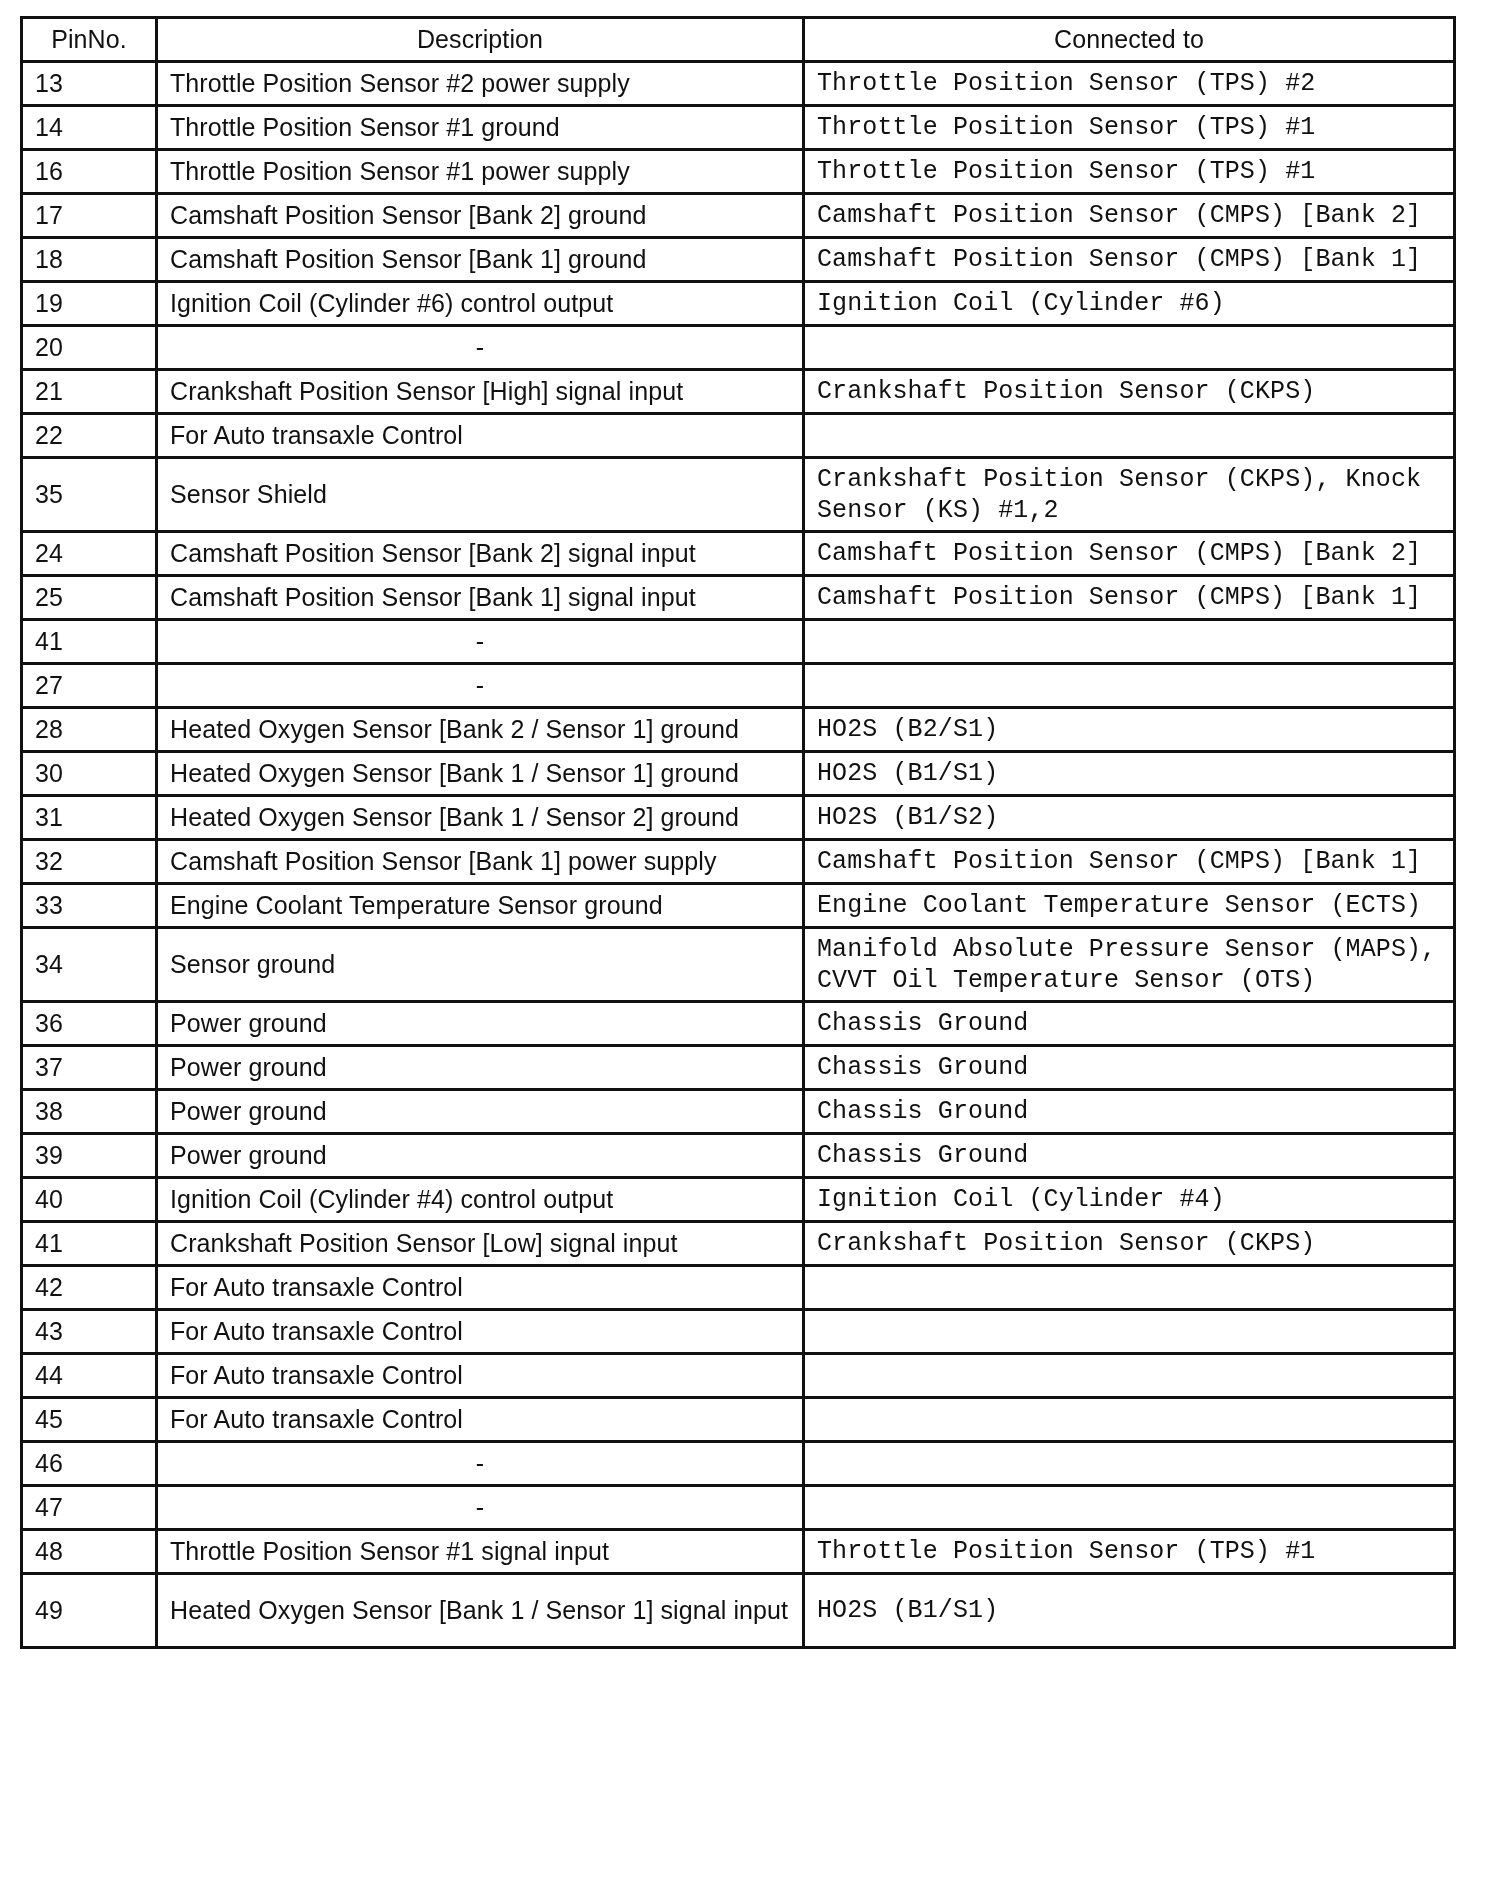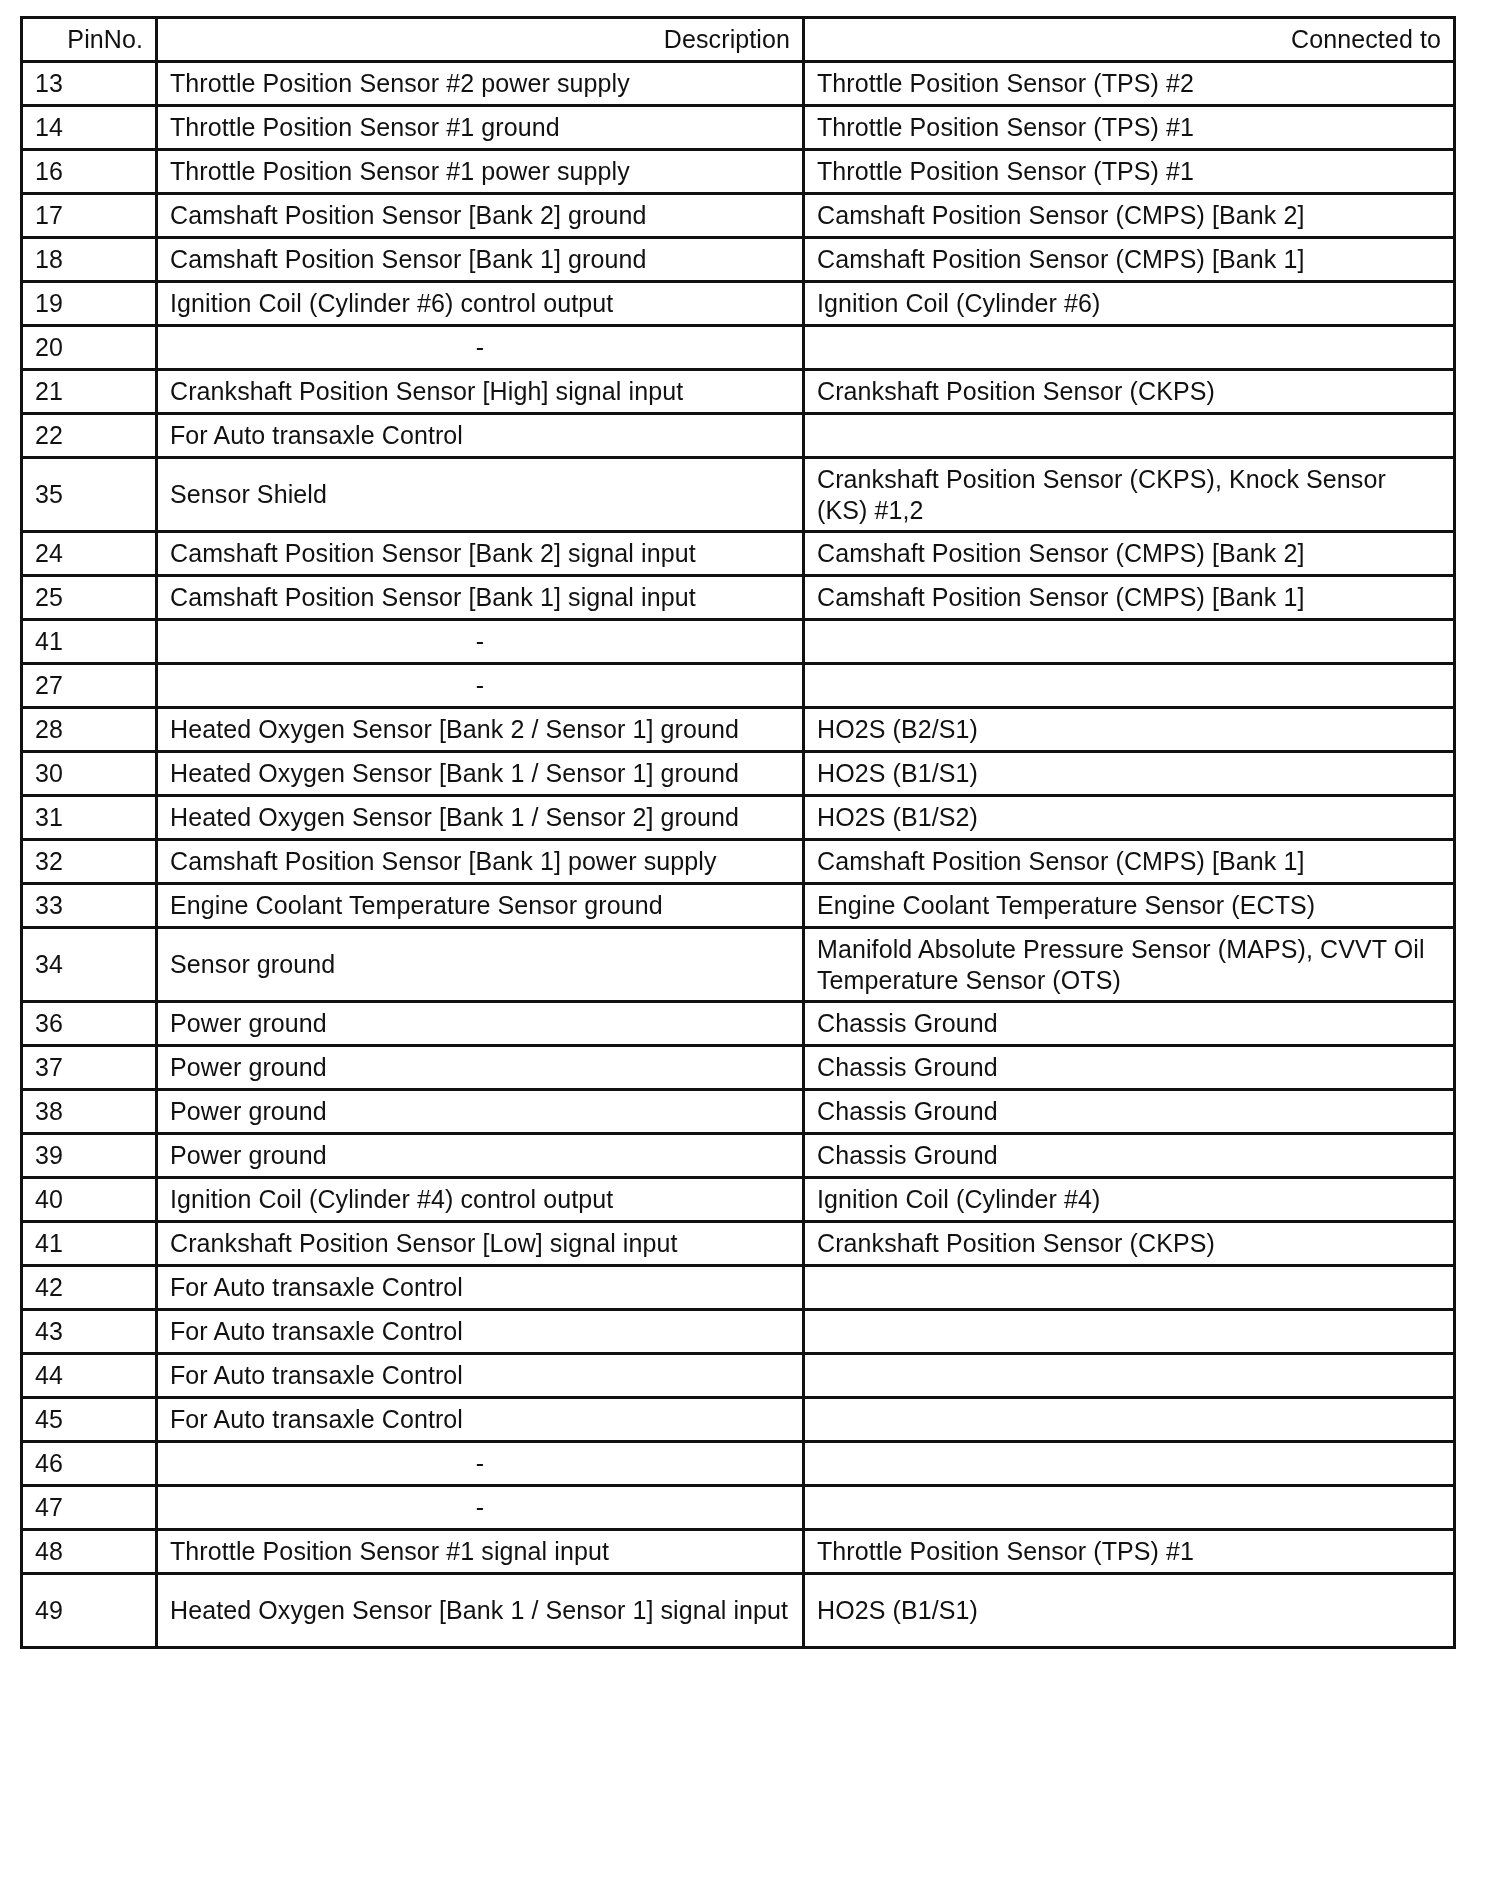--- a/index.html
+++ b/index.html
@@ -31,40 +31,41 @@
     border: 3px solid #111111;
     font-size: 25px;
     font-weight: normal;
     line-height: 31px;
     padding: 0 12px;
     vertical-align: middle;
     letter-spacing: 0.1px;
   }
   table.pin-table th {
     height: 41px;
-    text-align: right;
+    text-align: center;
   }
   table.pin-table td {
     height: 41px;
   }
   table.pin-table tr.double td {
     height: 71px;
   }
   col.c-pin { width: 135px; }
   col.c-desc { width: 647px; }
   col.c-conn { width: 651px; }
   td.pin {
     text-align: left;
     padding: 0;
   }
   td.desc.dash {
     text-align: center;
   }
   td.conn {
     padding-left: 14px;
+    font-family: Liberation Mono, monospace;
   }
 </style>
 </head>
 <body>
 
 <div class="doc">
   <table class="pin-table">
     <colgroup>
       <col class="c-pin">
       <col class="c-desc">

